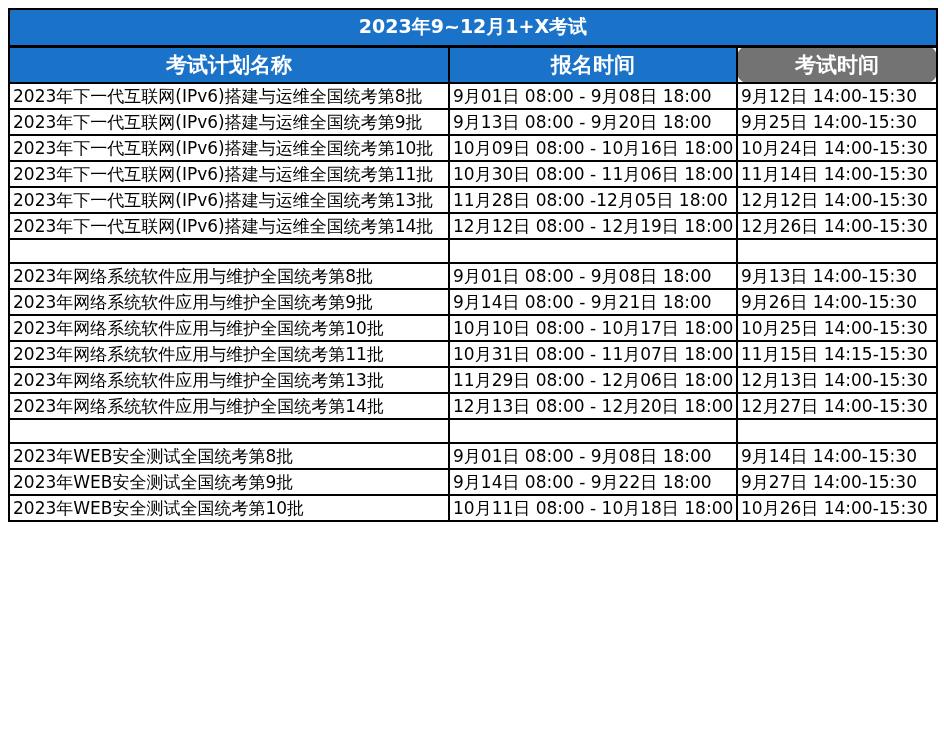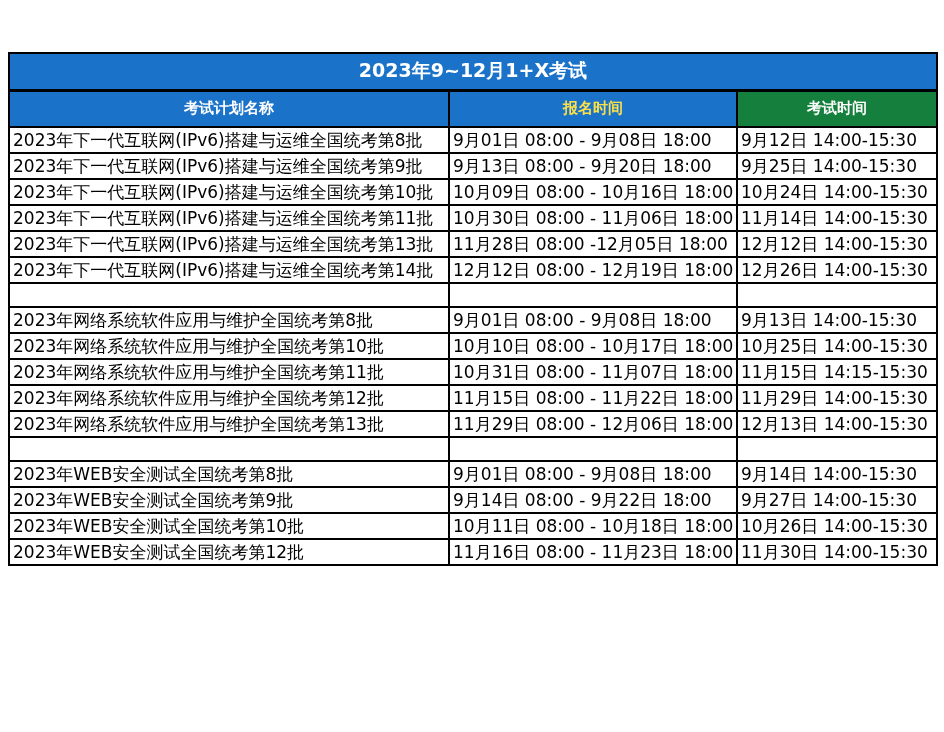--- a/index.html
+++ b/index.html
@@ -13,21 +13,20 @@
     height: 732px;
     box-sizing: border-box;
     padding: 8px 8px 6px 8px;
     background: #ffffff;
     overflow: hidden;
   }
   table.exam-table {
     border-collapse: collapse;
     width: 928px;
     table-layout: fixed;
-    margin-top: 44px;
   }
   table.exam-table th,
   table.exam-table td {
     border: 2px solid #000000;
     box-sizing: border-box;
     overflow: hidden;
     white-space: nowrap;
   }
   tr.title-row th {
     height: 37px;
@@ -35,21 +34,21 @@
     color: #ffffff;
     font-size: 19px;
     font-weight: bold;
     text-align: center;
     border-bottom-width: 3px;
   }
   tr.cols-row th {
     height: 37px;
     background: #1A73C9;
     color: #ffffff;
-    font-size: 15px;
+    font-size: 21px;
     font-weight: bold;
     text-align: center;
   }
   tbody td {
     height: 24px;
     font-size: 17px;
     color: #000000;
     text-align: left;
     padding: 0 3px;
     font-weight: normal;
@@ -71,22 +70,22 @@
       <col class="c-name">
       <col class="c-reg">
       <col class="c-exam">
     </colgroup>
     <thead>
       <tr class="title-row">
         <th colspan="3" style="background: rgb(26, 115, 201); color: rgb(255, 255, 255);">2023年9~12月1+X考试</th>
       </tr>
       <tr class="cols-row">
         <th style="background: rgb(26, 115, 201); color: rgb(255, 255, 255);">考试计划名称</th>
-        <th style="background: rgb(26, 115, 201); color: #fde047;">报名时间</th>
-        <th style="background: #15803d; color: rgb(255, 255, 255);">考试时间</th>
+        <th style="background: rgb(26, 115, 201); color: #ffffff;">报名时间</th>
+        <th style="background: #737373; color: rgb(255, 255, 255); border-radius: 11px;">考试时间</th>
       </tr>
     </thead>
     <tbody id="table-body">
         <tr>
           <td>2023年下一代互联网(IPv6)搭建与运维全国统考第8批</td>
           <td>9月01日 08:00 - 9月08日 18:00</td>
           <td>9月12日 14:00-15:30</td>
         </tr>
         <tr>
           <td>2023年下一代互联网(IPv6)搭建与运维全国统考第9批</td>
@@ -117,38 +116,43 @@
           <td></td>
           <td></td>
           <td></td>
         </tr>
         <tr>
           <td>2023年网络系统软件应用与维护全国统考第8批</td>
           <td>9月01日 08:00 - 9月08日 18:00</td>
           <td>9月13日 14:00-15:30</td>
         </tr>
         <tr>
+          <td>2023年网络系统软件应用与维护全国统考第9批</td>
+          <td>9月14日 08:00 - 9月21日 18:00</td>
+          <td>9月26日 14:00-15:30</td>
+        </tr>
+        <tr>
           <td>2023年网络系统软件应用与维护全国统考第10批</td>
           <td>10月10日 08:00 - 10月17日 18:00</td>
           <td>10月25日 14:00-15:30</td>
         </tr>
         <tr>
           <td>2023年网络系统软件应用与维护全国统考第11批</td>
           <td>10月31日 08:00 - 11月07日 18:00</td>
           <td>11月15日 14:15-15:30</td>
         </tr>
         <tr>
-          <td>2023年网络系统软件应用与维护全国统考第12批</td>
-          <td>11月15日 08:00 - 11月22日 18:00</td>
-          <td>11月29日 14:00-15:30</td>
-        </tr>
-        <tr>
           <td>2023年网络系统软件应用与维护全国统考第13批</td>
           <td>11月29日 08:00 - 12月06日 18:00</td>
           <td>12月13日 14:00-15:30</td>
+        </tr>
+        <tr>
+          <td>2023年网络系统软件应用与维护全国统考第14批</td>
+          <td>12月13日 08:00 - 12月20日 18:00</td>
+          <td>12月27日 14:00-15:30</td>
         </tr>
         <tr class="spacer-row">
           <td></td>
           <td></td>
           <td></td>
         </tr>
         <tr>
           <td>2023年WEB安全测试全国统考第8批</td>
           <td>9月01日 08:00 - 9月08日 18:00</td>
           <td>9月14日 14:00-15:30</td>
@@ -156,20 +160,15 @@
         <tr>
           <td>2023年WEB安全测试全国统考第9批</td>
           <td>9月14日 08:00 - 9月22日 18:00</td>
           <td>9月27日 14:00-15:30</td>
         </tr>
         <tr>
           <td>2023年WEB安全测试全国统考第10批</td>
           <td>10月11日 08:00 - 10月18日 18:00</td>
           <td>10月26日 14:00-15:30</td>
         </tr>
-        <tr>
-          <td>2023年WEB安全测试全国统考第12批</td>
-          <td>11月16日 08:00 - 11月23日 18:00</td>
-          <td>11月30日 14:00-15:30</td>
-        </tr>
       </tbody>
   </table>
 </div>
 
 </body></html>

